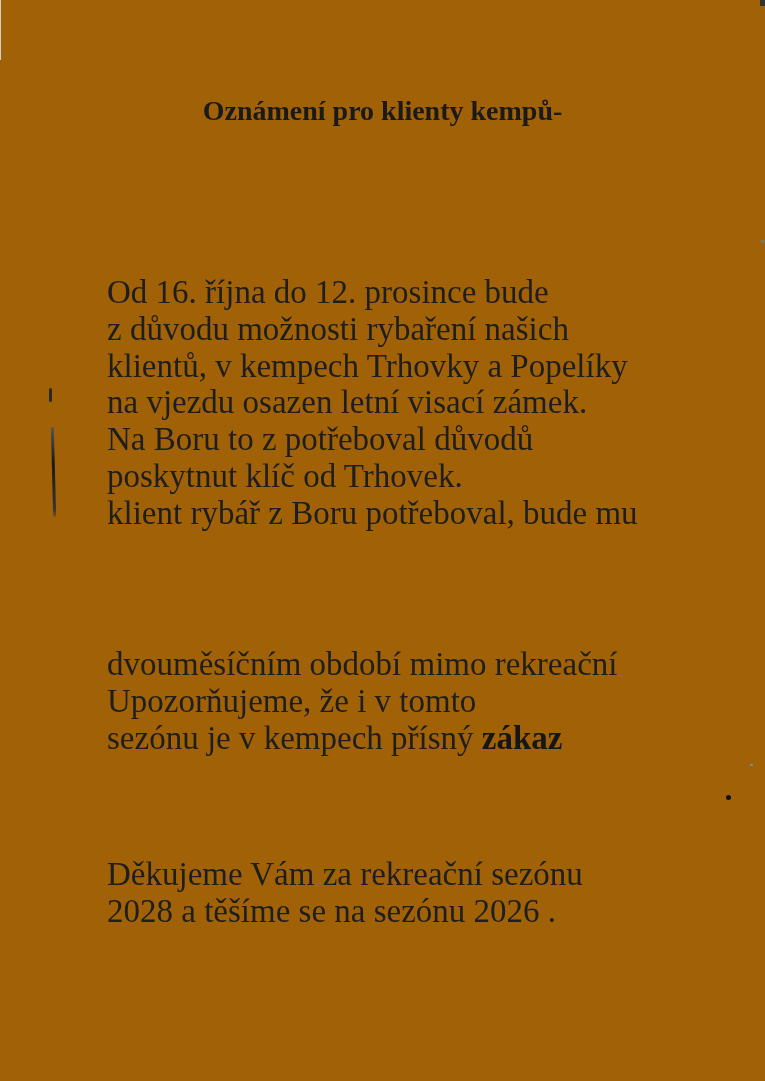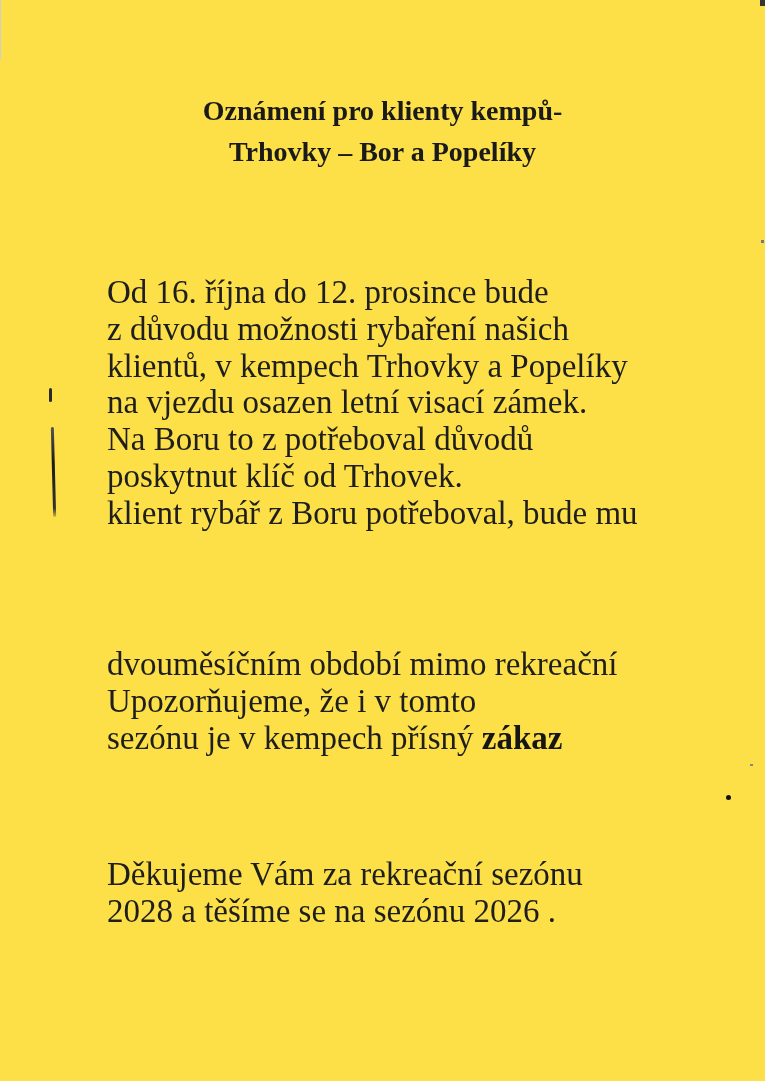--- a/index.html
+++ b/index.html
@@ -12,21 +12,21 @@
       height: 1081px;
       position: relative;
       overflow: hidden;
       font-family: "Liberation Serif", "DejaVu Serif", serif;
       color: #1c1c1c;
     }
     .page {
       position: absolute;
       left: 0; top: 0;
       width: 765px; height: 1081px;
-      background: #fde047;
+      background: #a16207;
     }
     .title {
       position: absolute;
       left: 0;
       width: 765px;
       top: 90px;
       text-align: center;
       font-weight: bold;
       font-size: 28px;
       line-height: 41px;
@@ -78,21 +78,20 @@
       position: absolute; left: 761px; top: 240px; width: 3px; height: 3px; background: #777;
     }
   </style>
 </head>
 <body>
 
 <div class="page">
 
   <h1 class="title">
     <span>Oznámení pro klienty kempů-</span>
-    <span>Trhovky – Bor a Popelíky</span>
   </h1>
 
   <p class="para" id="p1">
     <span class="line">Od 16. října  do 12. prosince bude</span>
     <span class="line">z důvodu  možnosti rybaření našich</span>
     <span class="line">klientů, v kempech Trhovky a Popelíky</span>
     <span class="line">na vjezdu osazen letní visací zámek.</span>
     <span class="line">Na Boru to z potřeboval důvodů</span>
     <span class="line">poskytnut klíč od Trhovek.</span>
     <span class="line">klient rybář z Boru potřeboval, bude mu</span>

